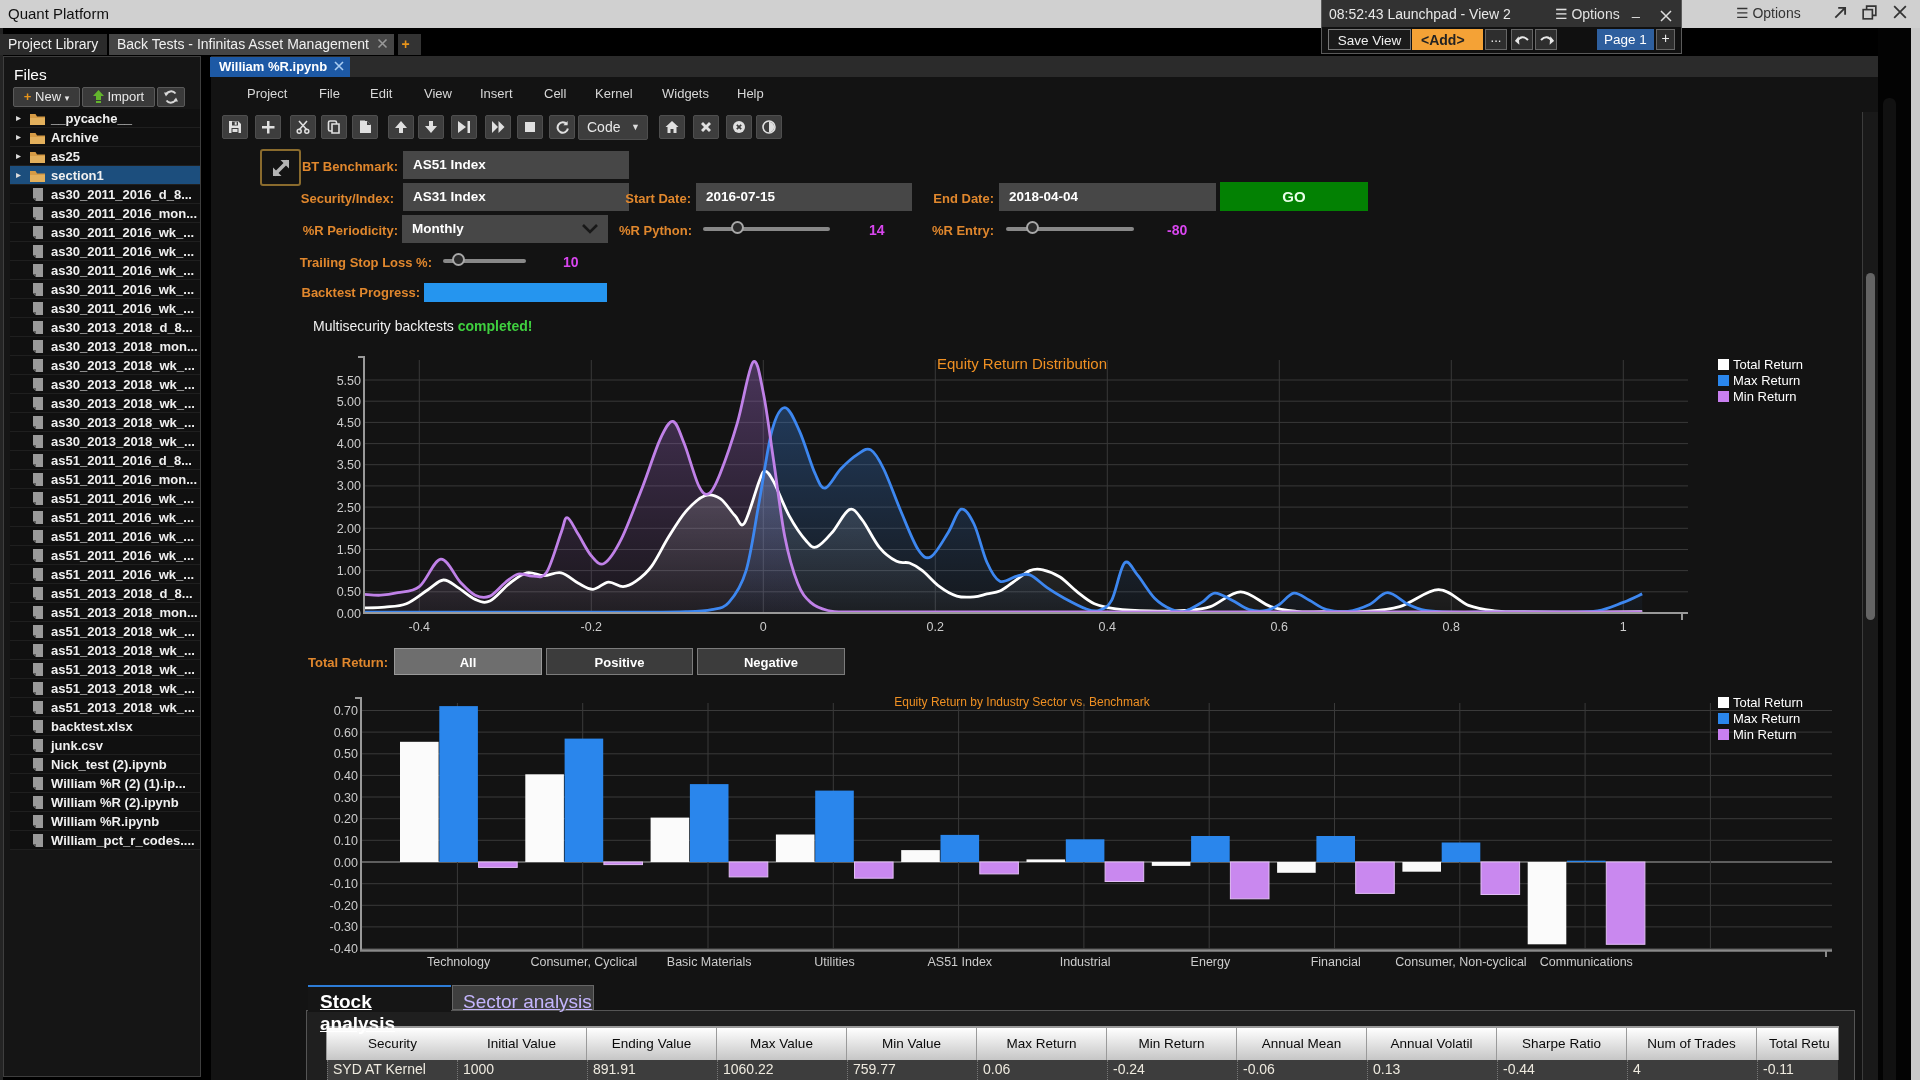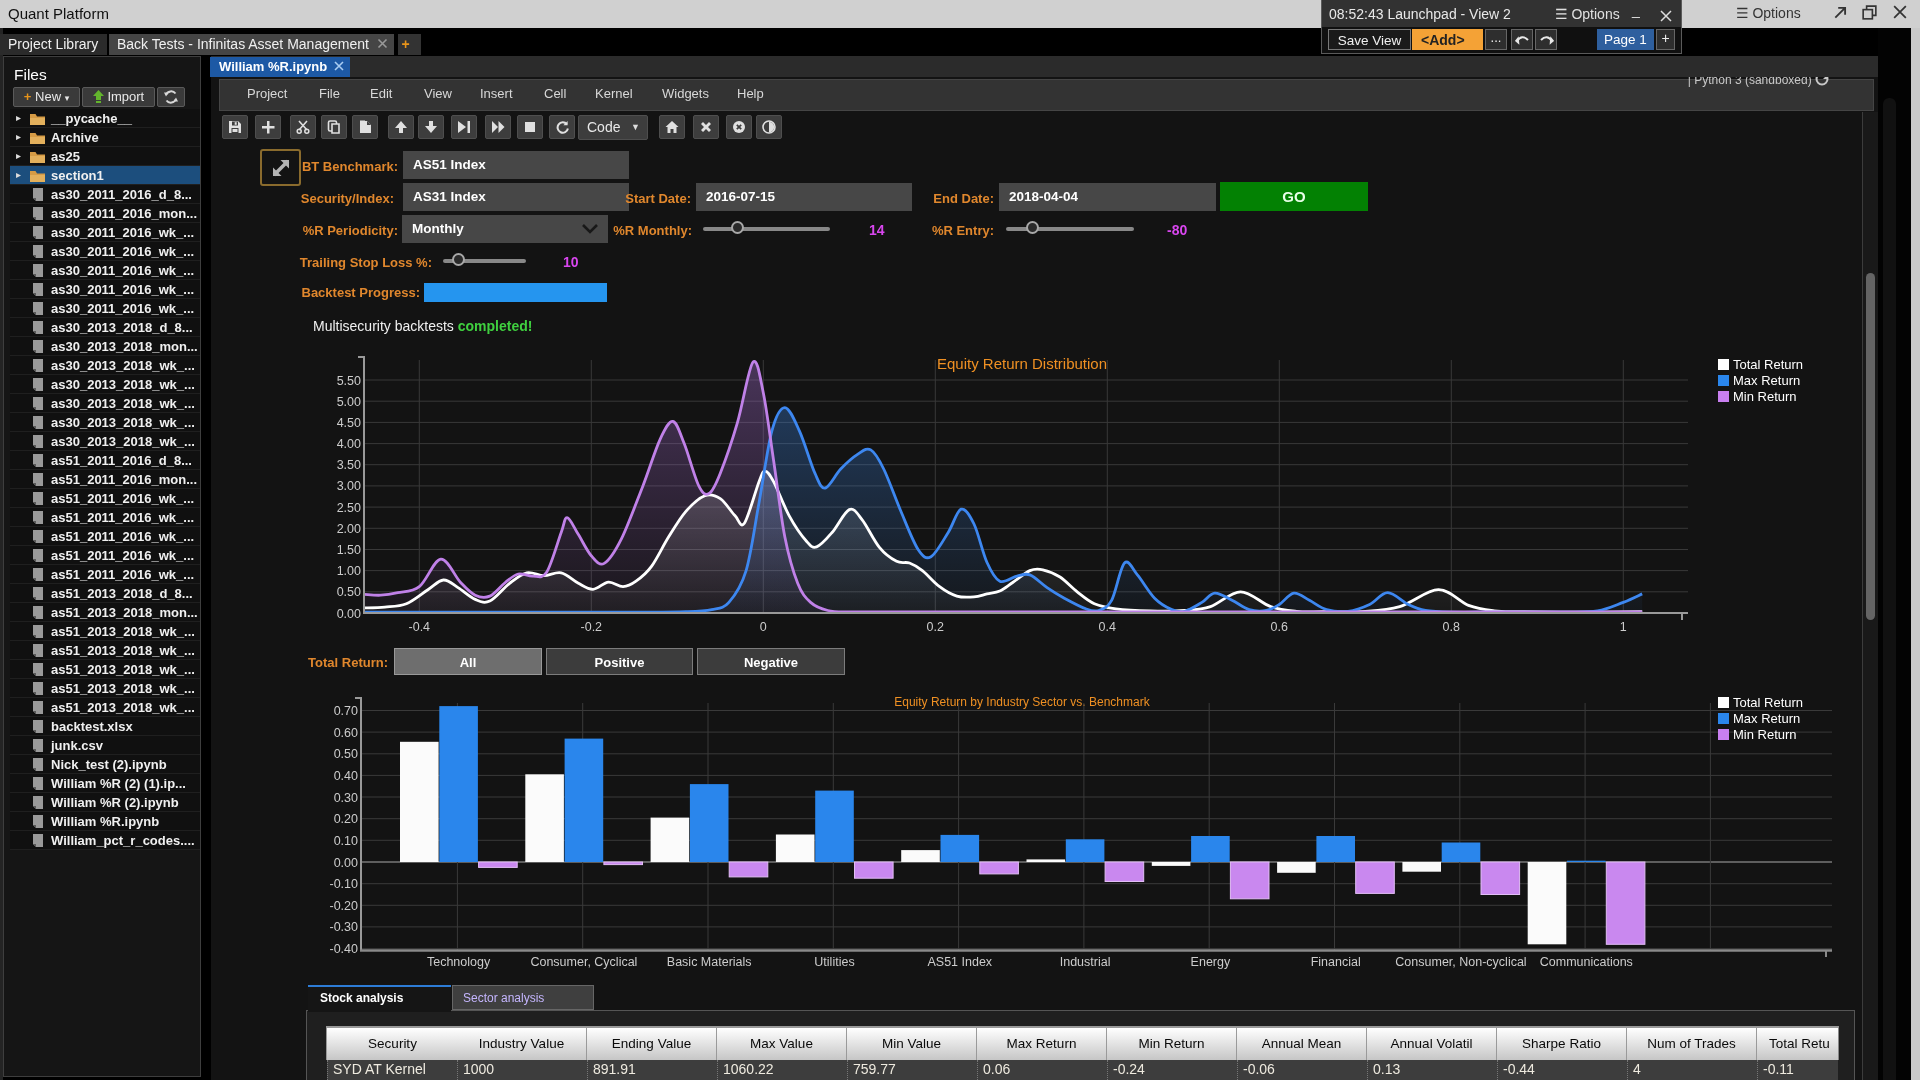--- a/index.html
+++ b/index.html
@@ -44,41 +44,35 @@
   font-weight:bold; padding:6px 0 0 10px; }
 .orv { position:absolute; font-size:14px; font-weight:bold; color:#d946ef; }
 .slider { position:absolute; height:4px; background:#888; border-radius:2px; }
 .thumb { position:absolute; width:13px; height:13px; border-radius:50%;
   background:#2a2a2a; border:2px solid #a8a8a8; top:-6.5px; }
 
 .trbtn { position:absolute; top:648px; height:27px; font-size:13px; font-weight:bold;
   color:#fff; text-align:center; padding-top:6px; }
 .lgt { font-size:13px; color:#fff; }
 
-.btab { position:absolute; top:985px; height:25px; font-size:12px; }
+.btab { position:absolute; top:985px; height:25px; font-size:19px;text-decoration:underline; }
 .th { position:absolute; top:0; height:32px; background:linear-gradient(#ffffff,#c6c6c6);
   border-right:1px solid #9a9a9a; color:#0a0a0a; font-size:13.5px; text-align:center;
   padding-top:8px; }
 .td { position:absolute; top:0; height:20px; color:#eeeadf; font-size:14px;
   border-left:1px dotted #777; padding:1px 0 0 5px; }
 </style></head>
 <body>
 <div id="root">
 
 <div class="abs" id="nb">
   <div class="abs" id="nbtabstrip"></div>
   <div class="abs" id="wtab">William %R.ipynb <span style="font-weight:normal"><svg width="10" height="10" viewBox="0 0 10 10" style="margin-left:3px">
             <path d="M1 1 L9 9 M9 1 L1 9" stroke="#a9cdf2" stroke-width="1.6"></path>
           </svg></span></div>
-  <div class="abs" id="menubar">
-    <div id="kernel">| Python 3 (sandboxed) <svg width="14" height="14" viewBox="0 0 14 14" style="vertical-align:-2px">
-            <circle cx="7" cy="7" r="5.5" fill="none" stroke="#c8c8c8" stroke-width="2"></circle>
-            <path d="M13 2 L13 7 L8 7 Z" fill="#c8c8c8"></path>
-          </svg></div>
-  </div>
   <div class="mitem" style="left:36px;top:30px">Project</div>
 <div class="mitem" style="left:108px;top:30px">File</div>
 <div class="mitem" style="left:159px;top:30px">Edit</div>
 <div class="mitem" style="left:213px;top:30px">View</div>
 <div class="mitem" style="left:269px;top:30px">Insert</div>
 <div class="mitem" style="left:333px;top:30px">Cell</div>
 <div class="mitem" style="left:384px;top:30px">Kernel</div>
 <div class="mitem" style="left:451px;top:30px">Widgets</div>
 <div class="mitem" style="left:526px;top:30px">Help</div>
   <div class="tbtn" style="left:11px"><svg width="14" height="14" viewBox="0 0 14 14">
@@ -154,21 +148,21 @@
 <div class="field" style="left:403px;top:183px;width:226px">AS31 Index</div>
 <div class="olab" style="left:560px;top:191px;width:131px">Start Date:</div>
 <div class="field" style="left:696px;top:183px;width:216px">2016-07-15</div>
 <div class="olab" style="left:860px;top:191px;width:134px">End Date:</div>
 <div class="field" style="left:999px;top:183px;width:217px">2018-04-04</div>
 <div class="abs" style="left:1220px;top:182px;width:148px;height:29px;background:#038103;color:#e8ffe8;font-size:15px;font-weight:bold;text-align:center;padding-top:6px">GO</div>
 <div class="olab" style="left:280px;top:223px;width:118px">%R Periodicity:</div>
 <div class="field" style="left:402px;top:215px;width:206px">Monthly<svg width="16" height="10" viewBox="0 0 16 10" style="position:absolute;right:10px;top:9px">
         <path d="M1 1 L8 8 L15 1" stroke="#181818" stroke-width="2.6" fill="none"></path>
       </svg></div>
-<div class="olab" style="left:560px;top:223px;width:132px">%R Monthly:</div>
+<div class="olab" style="left:560px;top:223px;width:132px">%R Python:</div>
 <div class="slider" style="left:703px;top:227px;width:127px">
       <span class="thumb" style="left:28px"></span>
     </div>
 <div class="orv" style="left:869px;top:222px">14</div>
 <div class="olab" style="left:860px;top:223px;width:134px">%R Entry:</div>
 <div class="slider" style="left:1006px;top:227px;width:128px">
       <span class="thumb" style="left:20px"></span>
     </div>
 <div class="orv" style="left:1167px;top:222px">-80</div>
 <div class="olab" style="left:280px;top:255px;width:152px">Trailing Stop Loss %:</div>
@@ -345,21 +339,21 @@
 <div class="abs" style="left:1718px;top:713px;width:11px;height:11px;background:#2a86ec"></div>
     <div class="abs lgt" style="left:1733px;top:711px">Max Return</div>
 <div class="abs" style="left:1718px;top:729px;width:11px;height:11px;background:#c87ff0"></div>
     <div class="abs lgt" style="left:1733px;top:727px">Min Return</div>
 
 <div class="abs" style="left:306px;top:1010px;width:1549px;height:70px;background:#1f1f1f;border-left:1px solid #555;border-top:1px solid #555;border-right:1px solid #555"></div>
 <div class="btab" style="left:308px;width:143px;height:27px;border-top:2px solid #2d7cd6;background:#151515;color:#fff;font-weight:bold;padding:4px 0 0 12px;z-index:2">Stock analysis</div>
 <div class="btab" style="left:452px;width:142px;border:1px solid #666;background:#3f3f3f;color:#c4b5fd;padding:5px 0 0 10px">Sector analysis</div>
 <div class="abs" style="left:326px;top:1026px;width:1513px;height:34px;border-top:2px solid #999;border-left:1px solid #999;border-right:1px solid #888;overflow:hidden">
       <div class="th" style="left:0px;width:132px">Security</div>
-      <div class="th" style="left:130px;width:130px">Industry Value</div>
+      <div class="th" style="left:130px;width:130px">Initial Value</div>
       <div class="th" style="left:260px;width:130px">Ending Value</div>
       <div class="th" style="left:390px;width:130px">Max Value</div>
       <div class="th" style="left:520px;width:130px">Min Value</div>
       <div class="th" style="left:650px;width:130px">Max Return</div>
       <div class="th" style="left:780px;width:130px">Min Return</div>
       <div class="th" style="left:910px;width:130px">Annual Mean</div>
       <div class="th" style="left:1040px;width:130px">Annual Volatil</div>
       <div class="th" style="left:1170px;width:130px">Sharpe Ratio</div>
       <div class="th" style="left:1300px;width:130px">Num of Trades</div>
       <div class="th" style="left:1430px;width:86px">Total Retu</div>

